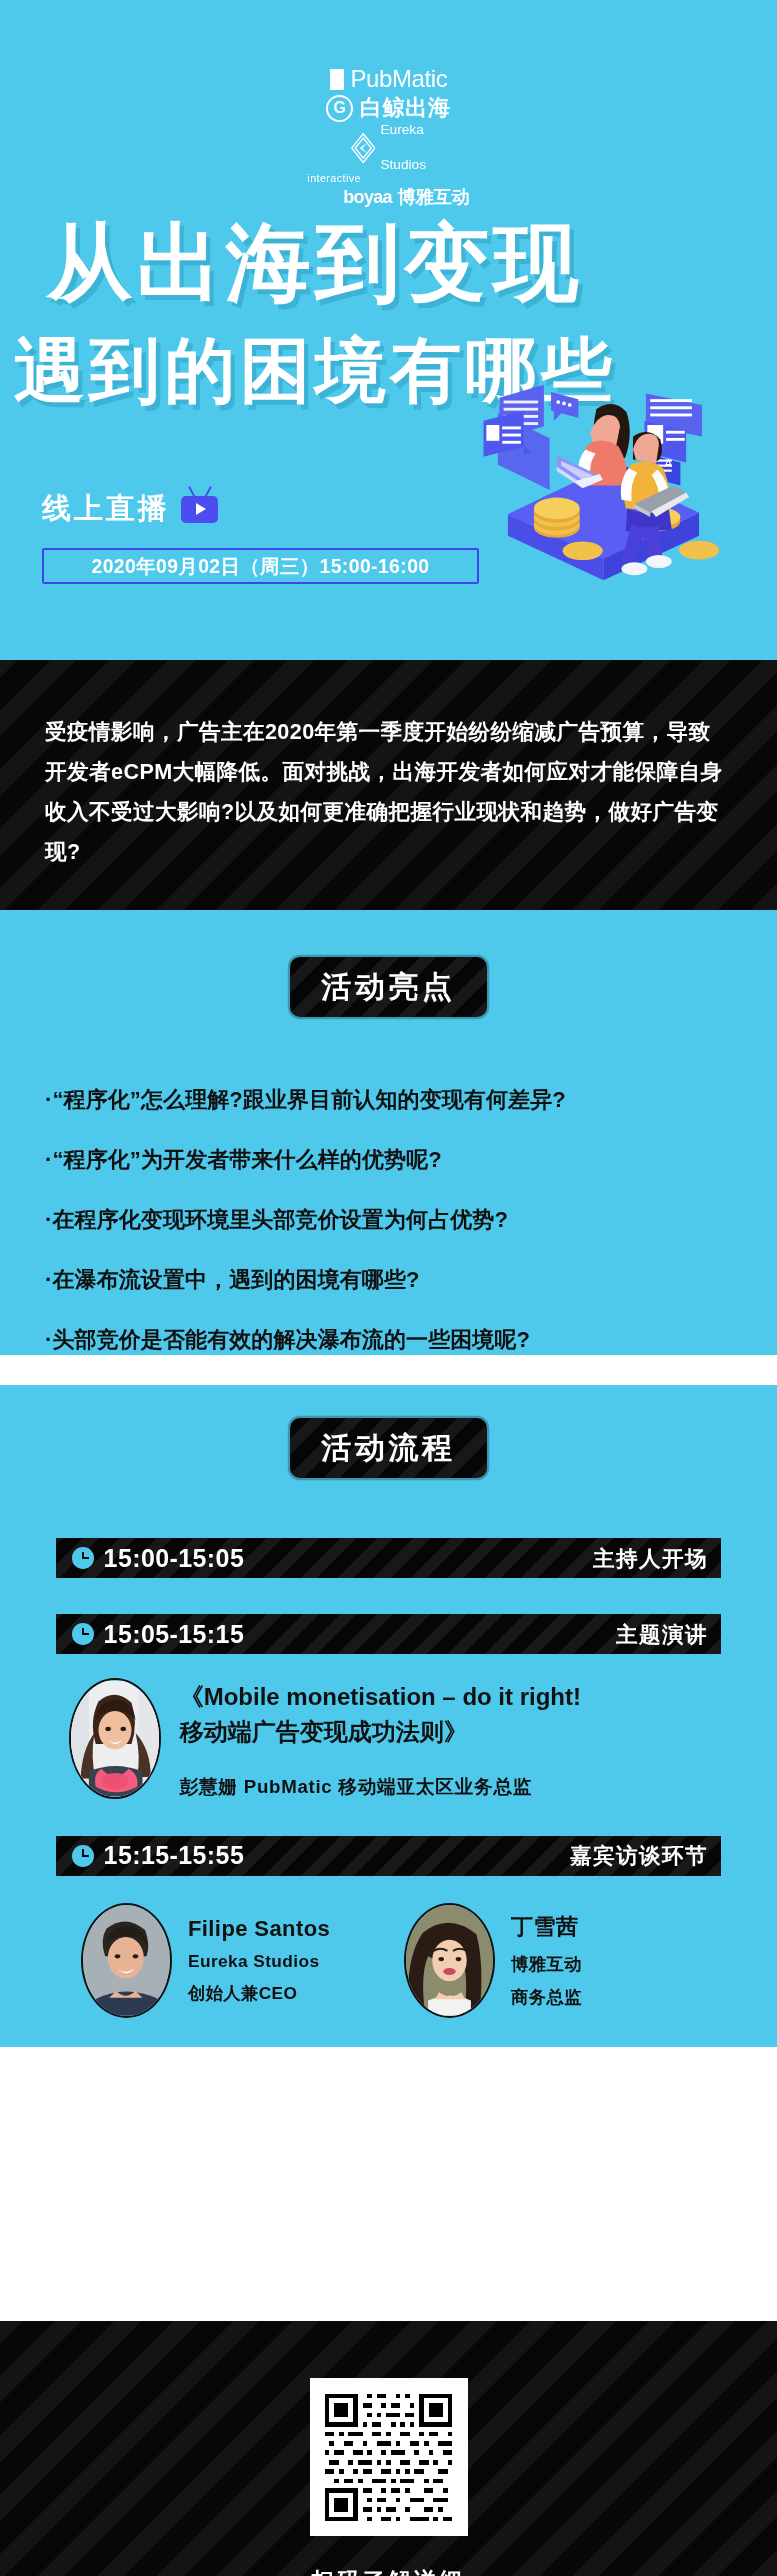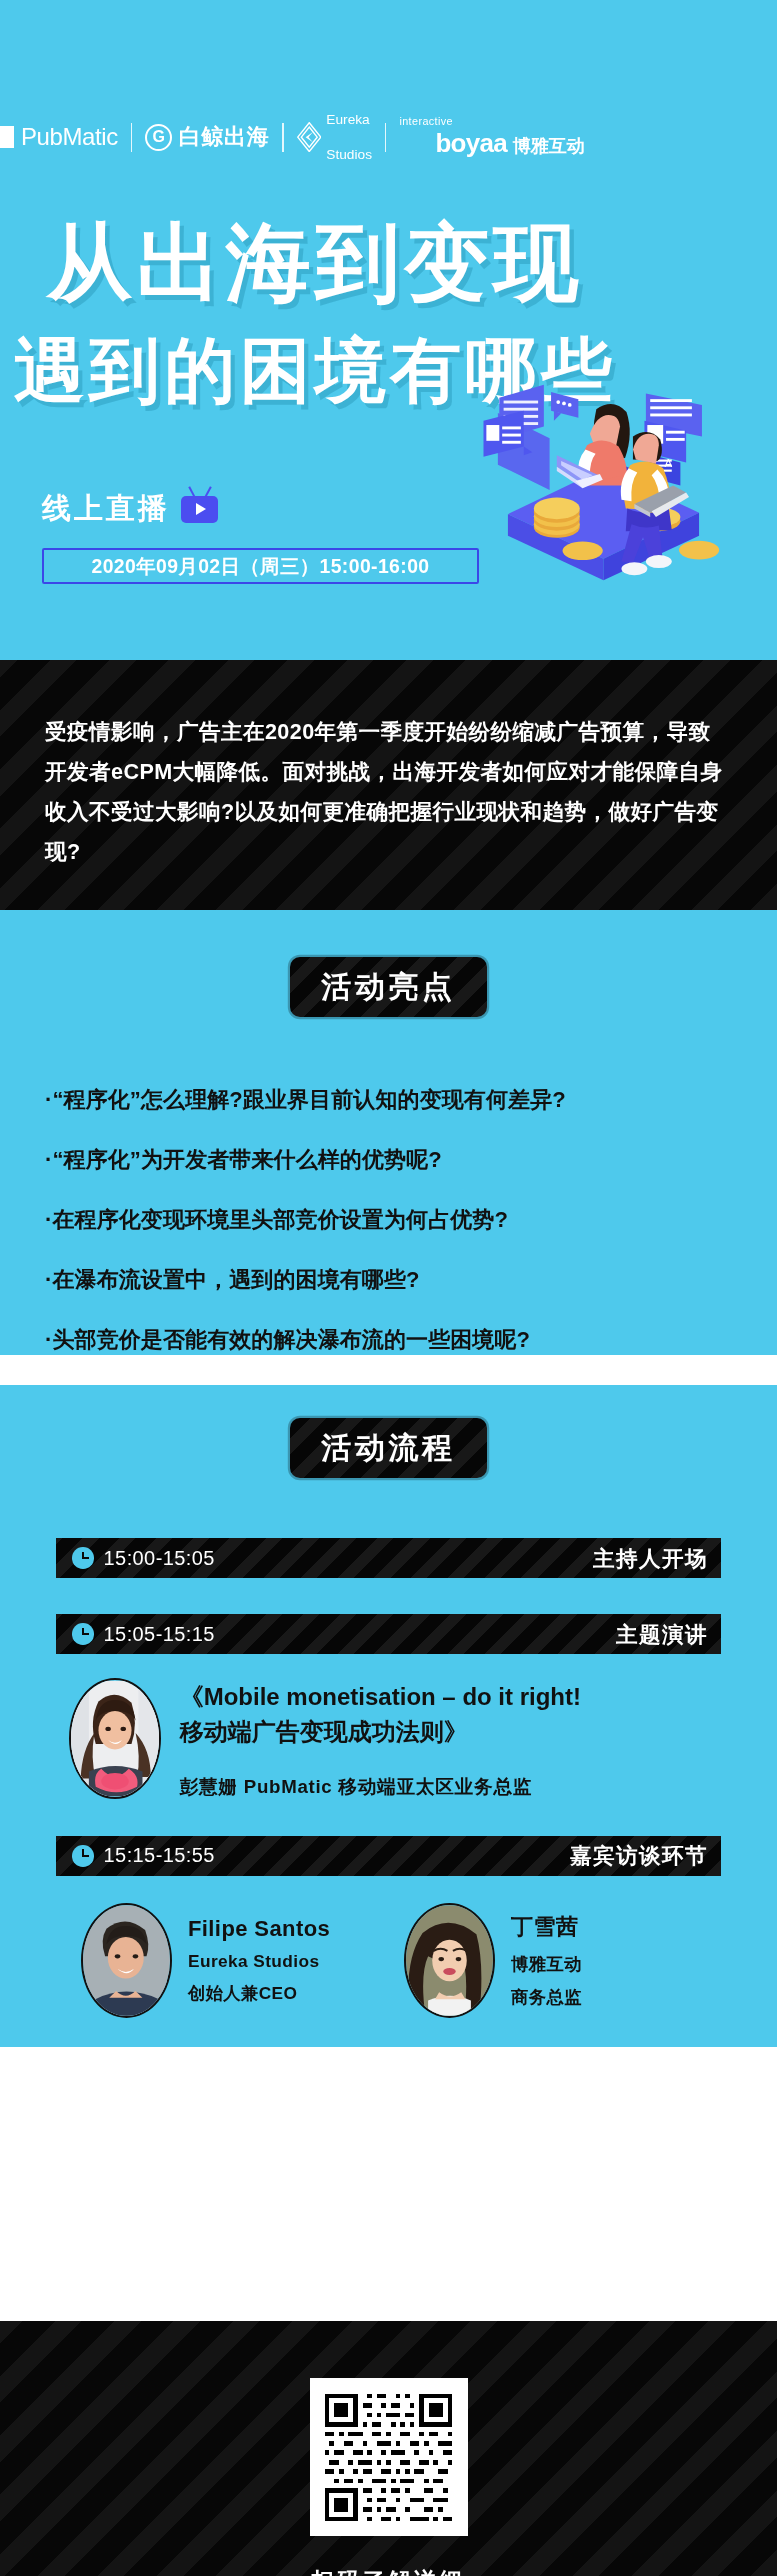--- a/index.html
+++ b/index.html
@@ -25,22 +25,23 @@
     background-image:repeating-linear-gradient(
         -45deg,
         #181818 0px, #181818 11.5px,
         #060606 11.5px, #060606 26px);
   }
 
   
   .hero{ position:relative; height:660px; overflow:hidden; }
   .logo-row{
     position:absolute; top:117px; left:0; width:777px;
-    display:flex; align-items:center; justify-content:flex-start; gap:0px;
+    display:flex; align-items:center; justify-content:center; gap:0px;
     height:40px;
+    flex-direction:column;
   }
   .logo-item{ display:flex; align-items:center; color:#fff; }
   .logo-sep{
     width:1.4px; height:29px; background:rgba(255,255,255,.85);
     margin:0 13px;
   }
   .pm-sq{ width:14.4px; height:21.6px; background:#fff; margin-right:6.5px; }
   .pm-txt{ font-size:24px; font-weight:500; letter-spacing:-0.4px; color:#fff; }
   .bj-circle{
     width:27px;height:27px;border-radius:50%;border:2.9px solid #fff;
@@ -50,21 +51,21 @@
   .bj-txt{ font-size:22px; font-weight:700; color:#fff; letter-spacing:0.7px; }
   .eu-dia{
     width:24.5px;height:29px;margin-right:5px;
     display:flex;align-items:center;justify-content:center;
   }
   .eu-stack{ display:flex; flex-direction:column; line-height:1.0;gap:21px; }
   .eu-stack span{ font-size:13.7px; color:#fff; font-weight:400; }
   .boyaa-wrap{ display:flex; flex-direction:column; align-items:flex-start; }
   .boyaa-inter{ font-size:10.8px; color:#fff; letter-spacing:0.4px; margin-bottom:0.7px; }
   .boyaa-main{ display:flex; align-items:baseline; }
-  .boyaa-en{ font-size:26px; font-weight:700; color:#fff; letter-spacing:-0.7px;margin-left:36px; }
+  .boyaa-en{ font-size:18px; font-weight:700; color:#fff; letter-spacing:-0.7px;margin-left:36px; }
   .boyaa-cn{ font-size:18px; font-weight:700; color:#fff; margin-left:5.8px; }
 
   .title1, .title2{
     position:absolute; left:0; width:630px; text-align:center;
     color:#fff; font-weight:900; letter-spacing:4.3px;
     text-shadow:4.3px 5px 0 rgba(40,150,185,.45);
     font-family:"DejaVu Sans","Liberation Sans",sans-serif;
     margin-top:38px;
   }
   .title1{ top:182px; font-size:85px; line-height:1.0; }
@@ -139,21 +140,21 @@
     background:#4ec9ec; position:relative; flex:none; margin-right:10px;
   }
   .clock:before{
     content:""; position:absolute; left:10px; top:4.3px;
     width:2.2px; height:7.2px; background:#0a0a0a;
   }
   .clock:after{
     content:""; position:absolute; left:10px; top:10px;
     width:6.5px; height:2.2px; background:#0a0a0a;
   }
-  .ag-time{ color:#fff; font-size:20px; font-weight:400; letter-spacing:0.4px; }
+  .ag-time{ color:#fff; font-size:25px; font-weight:700; letter-spacing:0.4px; }
   .ag-label{ margin-left:auto; color:#fff; font-size:21.6px; font-weight:800; letter-spacing:1.4px; }
   .gap-40{ height:29px; }
   .gap-50{ height:36px; }
 
   
   .spk{ display:flex; align-items:flex-start; padding:21.6px 43px 0 69px; }
   .spk-photo{
     width:92px;height:121px;border-radius:50%;
     border:2.2px solid #111; overflow:hidden; flex:none; margin-top:2.9px;
   }

